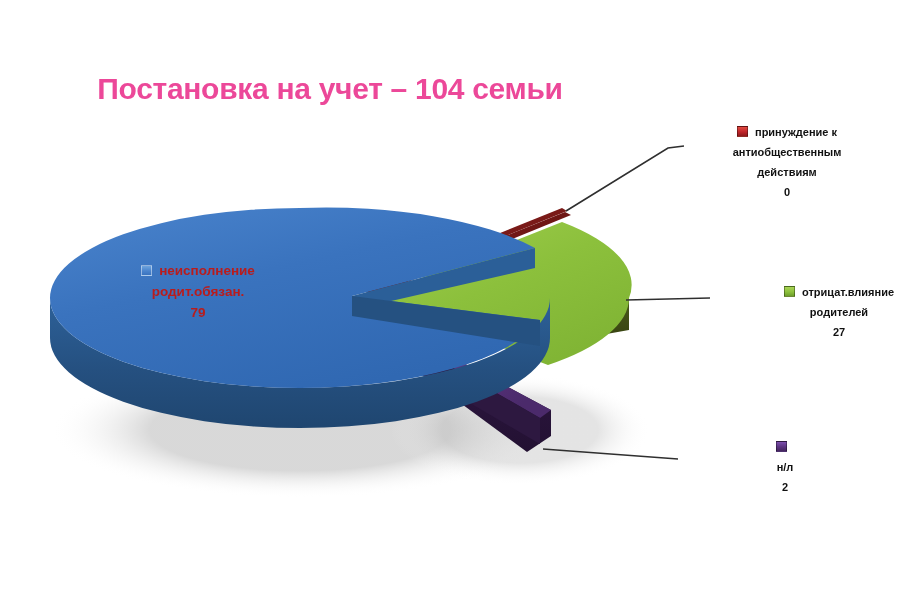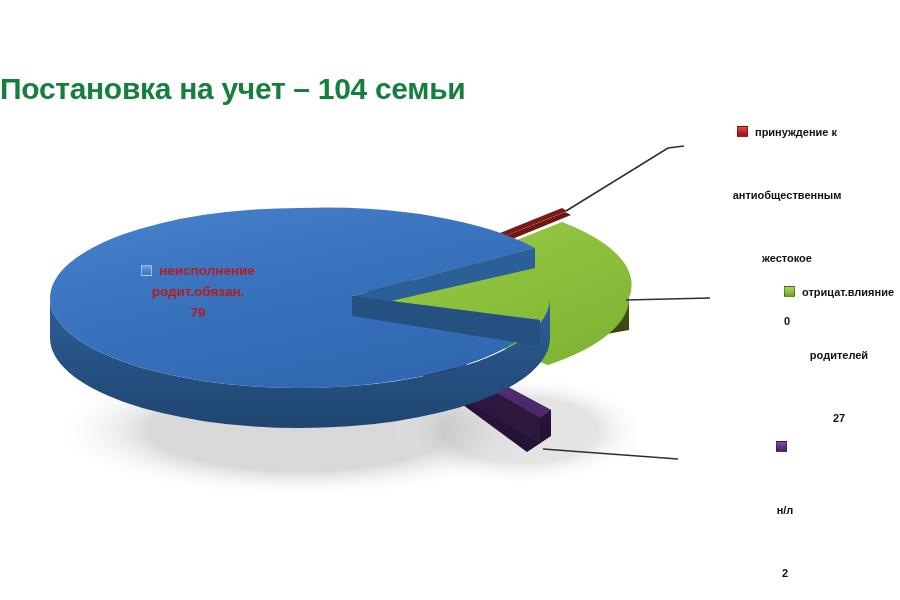--- a/index.html
+++ b/index.html
@@ -20,25 +20,26 @@
     left: 0; top: 0;
     width: 900px;
     height: 600px;
   }
 
   .chart-title {
     position: absolute;
     left: 0;
     top: 72px;
     width: 660px;
+    text-align: center;
     font-family: "Liberation Sans", sans-serif;
     font-weight: bold;
     font-size: 30px;
     letter-spacing: -0.3px;
-    color: #15803d;
+    color: #ec4899;
     white-space: nowrap;
   }
 
   .pie-svg {
     position: absolute;
     left: 0;
     top: 0;
     width: 900px;
     height: 600px;
   }
@@ -56,21 +57,21 @@
   }
   .callout .swatch {
     display: inline-block;
     width: 11px;
     height: 11px;
     vertical-align: -1px;
     margin-right: 7px;
     border: 1px solid rgba(0,0,0,0.35);
     box-sizing: border-box;
   }
-  .callout .txt-line { display: block; margin-top: 43px; }
+  .callout .txt-line { display: block; }
   .callout .first-line {
     display: block;
     white-space: nowrap;
   }
 
   #callout-red {
     left: 682px;
     top: 122px;
     width: 210px;
     text-align: center;
@@ -217,21 +218,21 @@
     <polyline points="566,211 668,148 684,146" fill="none" stroke="#2f2f2f" stroke-width="1.6"></polyline>
     <polyline points="626,300 710,298" fill="none" stroke="#2f2f2f" stroke-width="1.6"></polyline>
     <polyline points="543,449 678,459" fill="none" stroke="#2f2f2f" stroke-width="1.6"></polyline>
   </svg>
 
   <div class="callout" id="callout-red">
     <span class="first-line">
       <span class="swatch" style="background:linear-gradient(#e04a40,#c0242a 55%,#8e1a1c);"></span><span>принуждение к</span>
     </span>
     <span class="txt-line">антиобщественным</span>
-    <span class="txt-line">жестокое</span>
+    <span class="txt-line">действиям</span>
     <span class="txt-line">0</span>
   </div>
 
   <div class="callout" id="callout-green">
     <span class="first-line">
       <span class="swatch" style="background:linear-gradient(#a9d455,#8cc03c 55%,#6e9e2c);"></span><span>отрицат.влияние</span>
     </span>
     <span class="txt-line">родителей</span>
     <span class="txt-line">27</span>
   </div>

